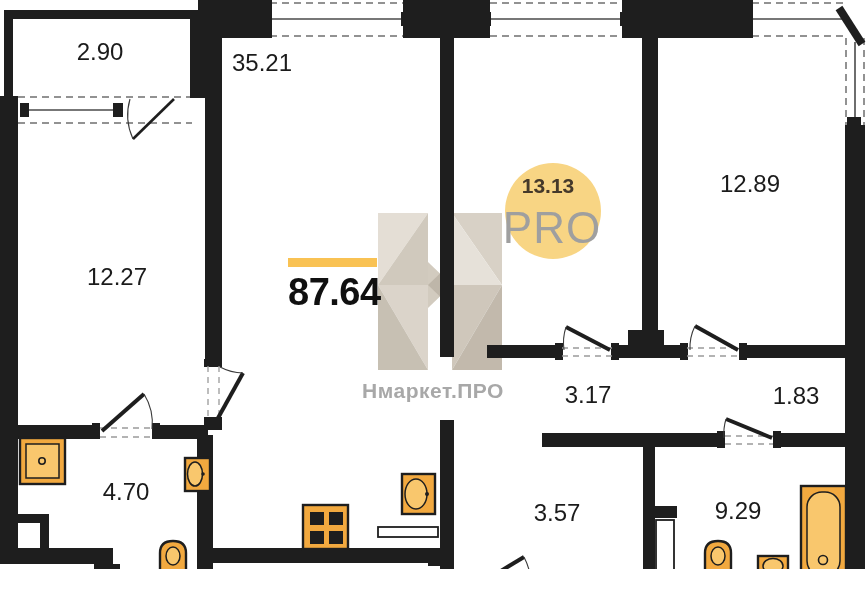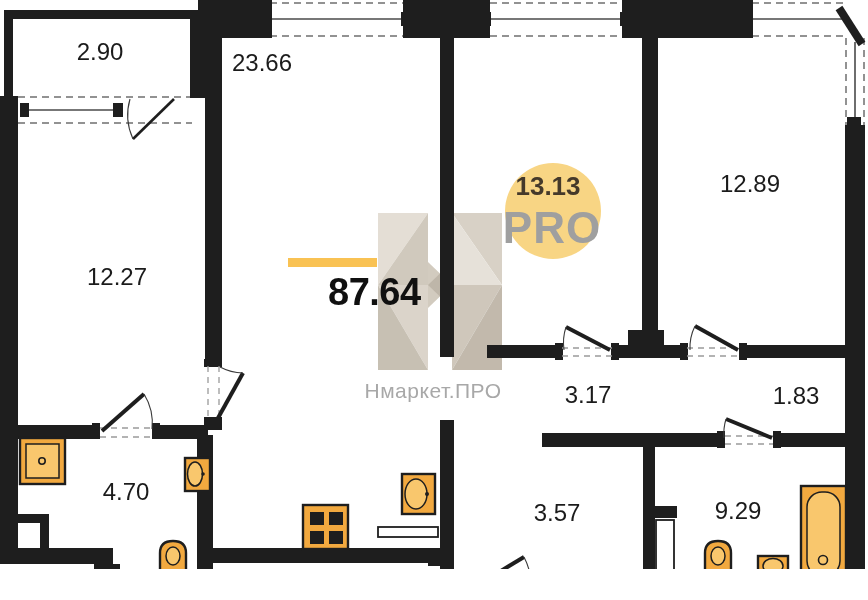--- a/index.html
+++ b/index.html
@@ -14,29 +14,29 @@
   .win-line{stroke:#4a4a4a;stroke-width:1.6;fill:none;}
   .leaf{stroke:var(--wall);stroke-width:4;fill:none;}
   .leaf-thin{stroke:var(--wall);stroke-width:2.6;fill:none;}
   .arc{fill:none;stroke:#3a3a3a;stroke-width:1.1;}
   .fx{fill:var(--fixture);stroke:var(--wall);stroke-width:2.4;}
   .fx-in{fill:var(--fixture-light);stroke:var(--wall);stroke-width:1.5;}
   .fx-dot{fill:none;stroke:var(--wall);stroke-width:1.6;}
   .thin{fill:#ffffff;stroke:var(--wall);stroke-width:1.8;}
   .lbl{position:absolute;transform:translate(-50%,-50%);font-size:24px;color:#1b1b1b;
        white-space:nowrap;}
-  .lbl-sm{font-size:26px;font-weight:700;color:#45392a;}
+  .lbl-sm{font-size:21px;font-weight:700;color:#45392a;}
   .logo-pro{position:absolute;left:552px;top:228px;transform:translate(-50%,-50%);
-       font-size:44px;color:var(--logo-text);letter-spacing:1px;font-weight:700;}
+       font-size:44px;color:var(--logo-text);letter-spacing:1px;font-weight:400;}
   .wm-text{position:absolute;left:433px;top:391px;transform:translate(-50%,-50%);
-       font-size:21px;color:var(--watermark);font-weight:400;letter-spacing:.5px;}
+       font-size:21px;color:var(--watermark);font-weight:700;letter-spacing:.5px;}
   .total-wrap{position:absolute;left:288px;top:258px;}
   .total-bar{width:89px;height:9px;background:var(--accent-bar);}
   .total-num{font-size:38px;font-weight:700;color:#101010;margin-top:6px;line-height:1;
-       letter-spacing:-0.5px;margin-left:40px;}
+       letter-spacing:-0.5px;}
 </style>
 </head>
 <body>
 
 <div class="plan">
 
   <svg width="868" height="600" viewBox="0 0 868 600">
 
     <g opacity="0.92">
       <polygon points="378,213 428,213 378,285" fill="#e2dcd2"></polygon>
@@ -223,21 +223,21 @@
       <circle cx="773" cy="575" r="1.8" fill="#1e1e1e"></circle>
     </g>
     <g>
       <rect class="fx" x="801" y="486" width="45" height="96"></rect>
       <rect class="fx-in" x="807" y="492" width="33" height="84" rx="15"></rect>
       <circle class="fx-dot" cx="823" cy="560" r="4.5"></circle>
     </g>
   </svg>
 
   <div class="lbl" style="left:100px;top:52px">2.90</div>
-  <div class="lbl" style="left:262px;top:63px">23.66</div>
+  <div class="lbl" style="left:262px;top:63px">35.21</div>
   <div class="lbl" style="left:117px;top:277px">12.27</div>
   <div class="lbl lbl-sm" style="left:548px;top:186px">13.13</div>
   <div class="lbl" style="left:750px;top:184px">12.89</div>
   <div class="lbl" style="left:588px;top:395px">3.17</div>
   <div class="lbl" style="left:796px;top:396px">1.83</div>
   <div class="lbl" style="left:126px;top:492px">4.70</div>
   <div class="lbl" style="left:557px;top:513px">3.57</div>
   <div class="lbl" style="left:738px;top:511px">9.29</div>
 
   <div class="total-wrap">

